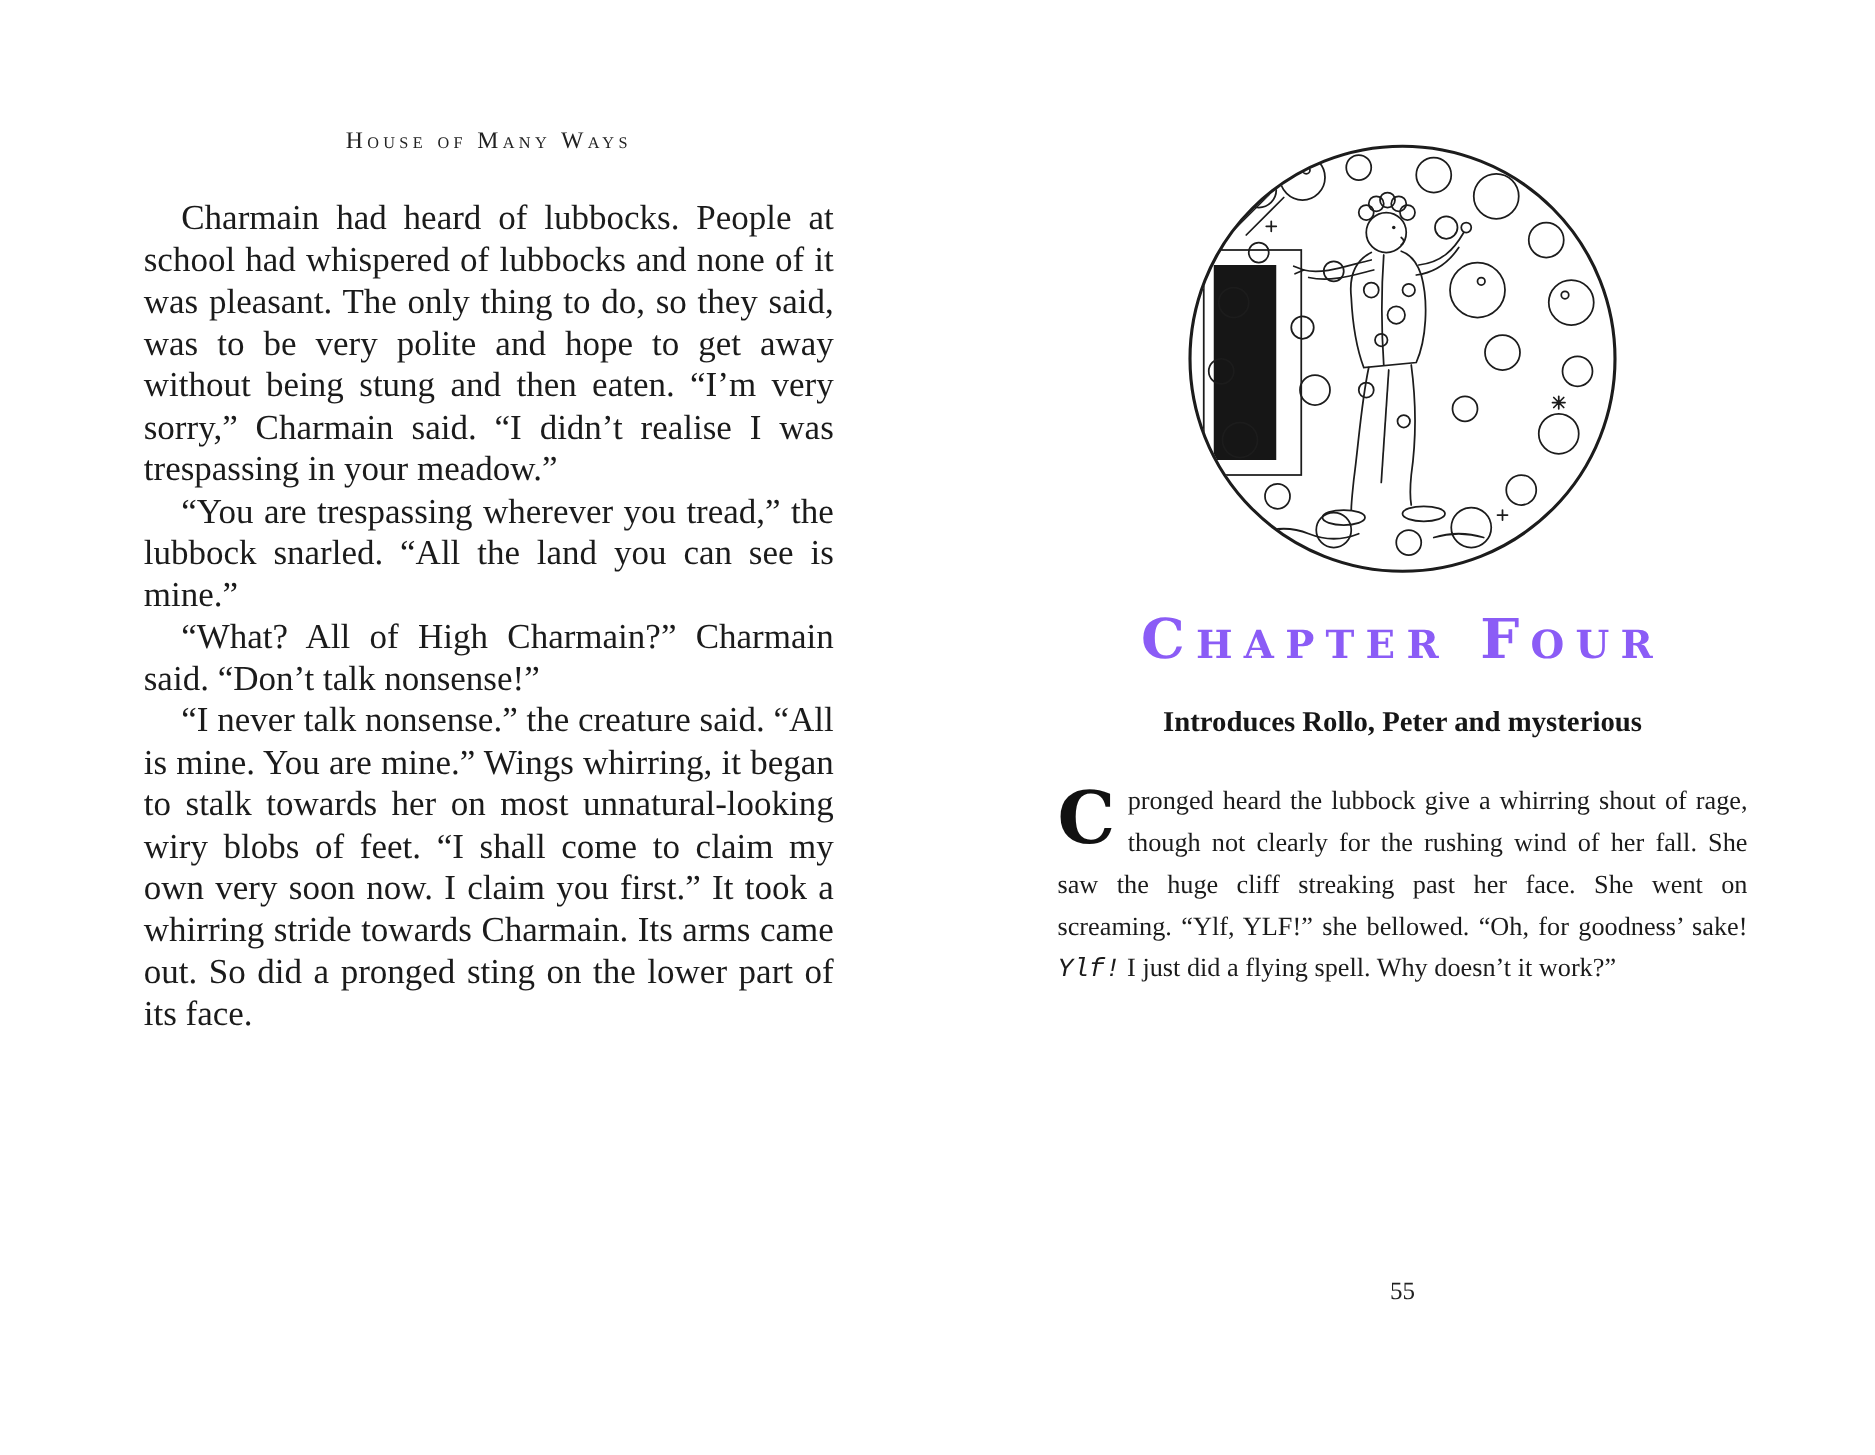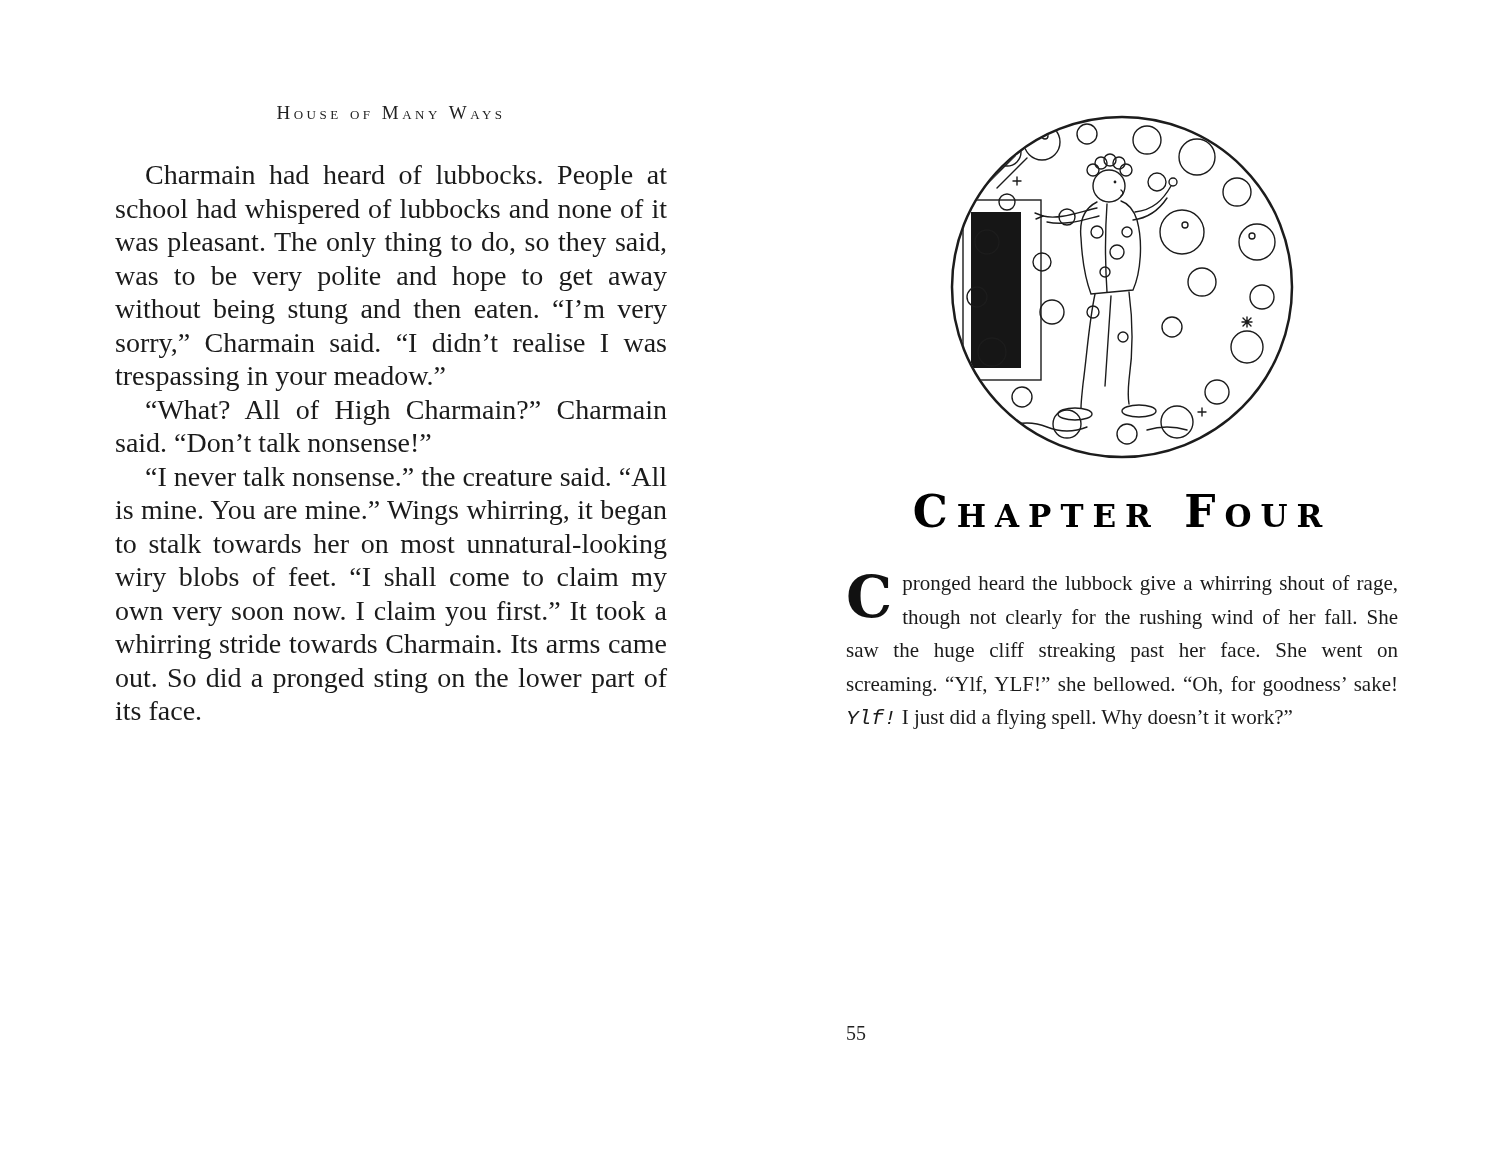--- a/index.html
+++ b/index.html
@@ -33,21 +33,21 @@
   .illustration { display:block; margin:112px auto 0 auto; }
 
   .chapter-title {
     margin-top:24px;
     text-align:center;
     font-family:"DejaVu Serif","Liberation Serif",serif;
     font-variant:small-caps;
     font-weight:700;
     font-size:44px;
     letter-spacing:9px;
-    color:#000000;
+    color:#8b5cf6;
   }
   .subtitle {
     margin-top:24px;
     text-align:center;
     font-weight:700;
     font-size:23px;
     line-height:33px;
     color:#161616;
   }
   .chapter-body {
@@ -66,33 +66,35 @@
     padding:5px 10px 0 0;
     color:#111;
   }
   .chapter-body i { font-style:italic;font-family:Liberation Mono, monospace; }
 
   .page-number {
     position:absolute;
     top:1022px;
     left:0;
     width:100%;
+    text-align:center;
     font-size:20px;
     color:#222;
   }
 </style>
 </head>
 <body>
 
 <div>
 
   <section class="page page--left">
     <div class="running-header">House of Many Ways</div>
     <div class="body-block">
       <p>Charmain had heard of lubbocks. People at school had whispered of lubbocks and none of it was pleasant. The only thing to do, so they said, was to be very polite and hope to get away without being stung and then eaten. “I’m very sorry,” Charmain said. “I didn’t realise I was trespassing in your meadow.”</p>
+      <p>“You are trespassing wherever you tread,” the lubbock snarled. “All the land you can see is mine.”</p>
       <p>“What? All of High Charmain?” Charmain said. “Don’t talk nonsense!”</p>
       <p>“I never talk nonsense.” the creature said. “All is mine. You are mine.” Wings whirring, it began to stalk towards her on most unnatural-looking wiry blobs of feet. “I shall come to claim my own very soon now. I claim you first.” It took a whirring stride towards Charmain. Its arms came out. So did a pronged sting on the lower part of its face.</p>
     </div>
   </section>
 
   <section class="page page--right">
 
     <svg class="illustration" width="350" height="350" viewBox="0 0 350 350" aria-hidden="true">
       <defs>
         <clipPath id="cclip">
@@ -178,20 +180,21 @@
         <path d="M255,296 v8 M251,300 h8"></path>
 
         <path d="M60,315 q20,-8 40,0 q20,8 40,0"></path>
         <path d="M200,318 q20,-6 40,0"></path>
       </g>
     </svg>
 
     <h1 class="chapter-title">Chapter Four</h1>
 
     <div class="subtitle">
+      <div>Introduces Rollo, Peter and mysterious</div>
     </div>
 
     <div class="chapter-body">
       <p><span class="dropcap">C</span><span>pronged heard the lubbock give a whirring shout of rage, though not clearly for the rushing wind of her fall. She saw the huge cliff streaking past her face. She went on screaming. “Ylf, YLF!” she bellowed. “Oh, for goodness’ sake! </span><i>Ylf!</i><span> I just did a flying spell. Why doesn’t it work?”</span></p>
     </div>
 
     <div class="page-number">55</div>
   </section>
 
 </div>

